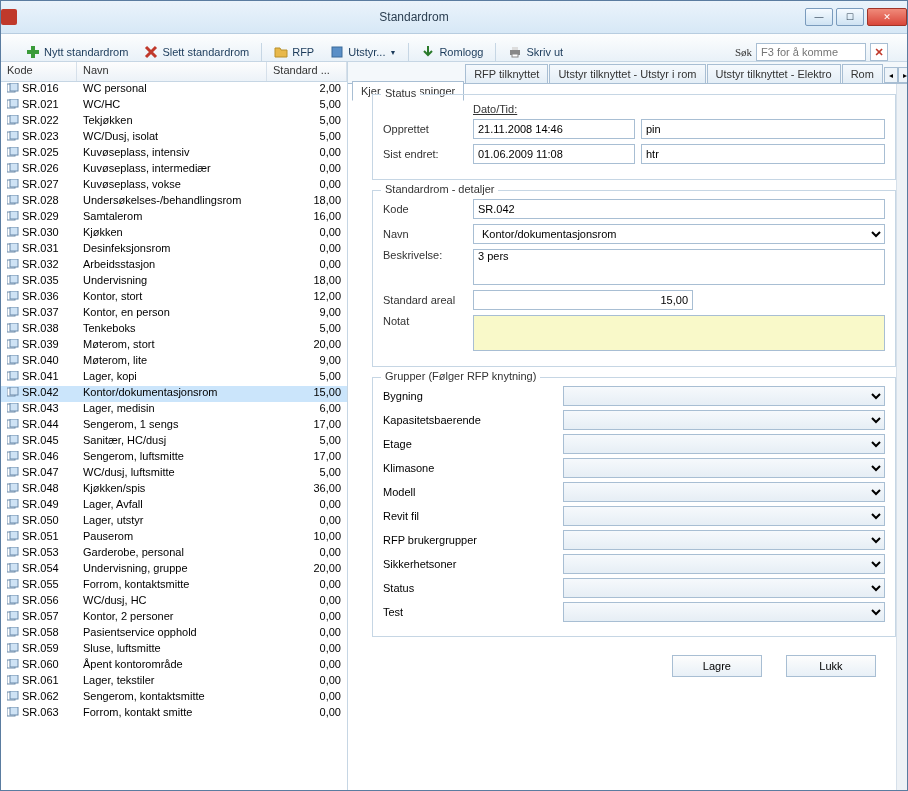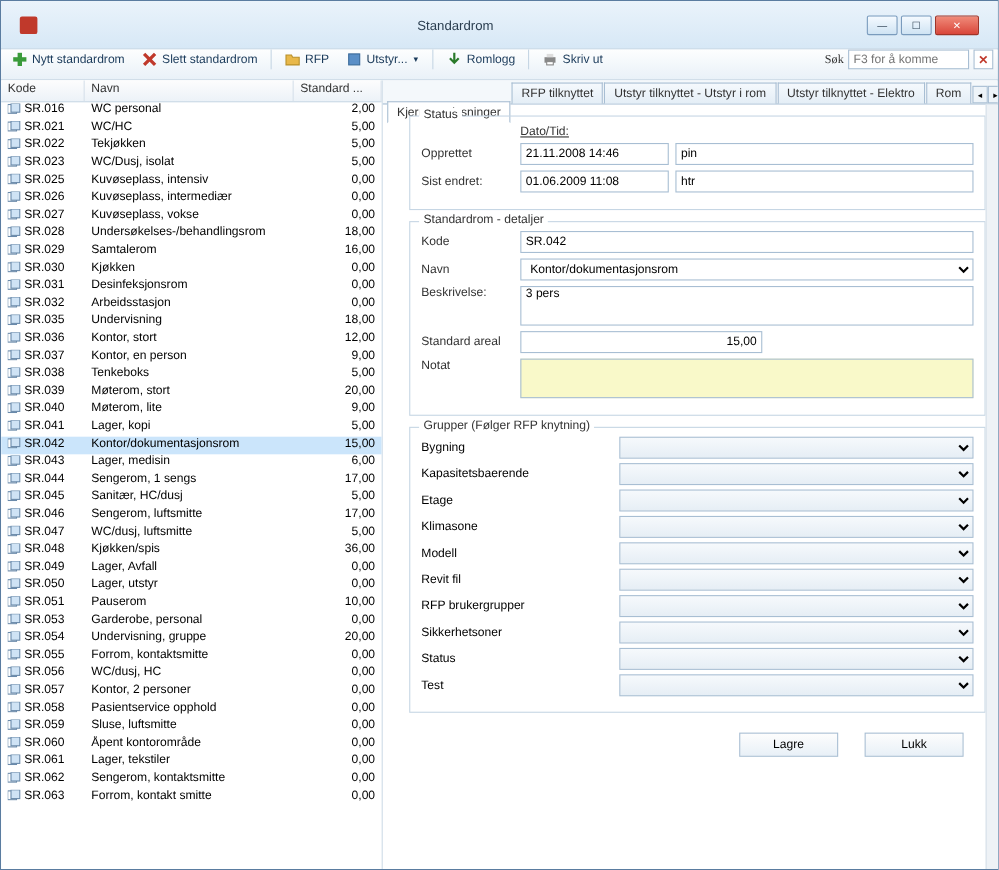--- a/index.html
+++ b/index.html
@@ -1,27 +1,27 @@
 <!DOCTYPE html>
 <html><head>
 <meta charset="utf-8">
 <style>
 * { box-sizing: border-box; margin: 0; padding: 0; }
 body { font-family: "Segoe UI", Tahoma, sans-serif; font-size: 11px; background: #d4e7f7; width: 908px; height: 791px; overflow: hidden; }
 
 .window { width: 908px; height: 791px; background: #fff; border: 1px solid #5a7ca0; display: flex; flex-direction: column; }
 
-.titlebar { height: 44px; background: linear-gradient(#eaf3fb, #d7e8f6); display: flex; align-items: center; padding: 0 17px; border-bottom: 1px solid #b8cde0; }
+.titlebar { height: 33px; background: linear-gradient(#eaf3fb, #d7e8f6); display: flex; align-items: center; padding: 0 0; border-bottom: 1px solid #b8cde0; }
 .titlebar .app-icon { width: 16px; height: 16px; background: #c0392b; border-radius: 2px; margin-right: 6px; }
 .titlebar .title { flex: 1; text-align: center; color: #2b3e50; font-size: 12px; }
 .titlebar .win-btns { display: flex; gap: 3px; }
 .titlebar .win-btn { width: 28px; height: 18px; border: 1px solid #7a9bbd; border-radius: 2px; background: linear-gradient(#f5faff,#cfe3f3); display: flex; align-items: center; justify-content: center; font-size: 9px; color: #2b3e50; cursor: pointer; }
 .titlebar .win-btn.close { background: linear-gradient(#f08b7a,#d9463a); color: #fff; border-color: #a03428; width: 40px; }
 
-.toolbar { height: 28px; background: linear-gradient(#fdfefe,#e9f1f8); border-bottom: 1px solid #c6d6e4; display: flex; align-items: flex-start; padding: 0 4px; gap: 4px; }
+.toolbar { height: 28px; background: linear-gradient(#fdfefe,#e9f1f8); border-bottom: 1px solid #c6d6e4; display: flex; align-items: flex-end; padding: 0 19px; gap: 4px; }
 .tool-btn { display: flex; align-items: center; gap: 4px; padding: 2px 6px; border-radius: 2px; cursor: pointer; color: #1a3a5a; }
 .tool-icon { width: 14px; height: 14px; display: inline-block; }
 .sep { width: 1px; height: 18px; background: #c6d6e4; margin: 0 2px; }
 .search-area { margin-left: auto; display: flex; align-items: center; gap: 4px; }
 .search-area label { color: #333; font-family: Liberation Serif, serif; }
 .search-area input { width: 110px; height: 18px; border: 1px solid #a8bed3; padding: 0 4px; font-size: 11px; color: #888; }
 .clear-btn { width: 18px; height: 18px; border: 1px solid #a8bed3; background: #fff; color: #c0392b; font-weight: bold; display: flex; align-items: center; justify-content: center; cursor: pointer; }
 
 .content { flex: 1; display: flex; overflow: hidden; }
 
@@ -48,21 +48,21 @@
 .tab-nav span { width: 14px; height: 16px; border: 1px solid #a8bed3; background: #eef4f9; display: flex; align-items: center; justify-content: center; cursor: pointer; font-size: 8px; }
 
 .form-area { flex: 1; padding: 10px 16px 10px 24px; overflow-y: auto; background: #fff; }
 .fieldset { border: 1px solid #c6d6e4; margin-bottom: 10px; padding: 8px 10px 10px 10px; position: relative; }
 .fieldset .legend { position: absolute; top: -8px; left: 8px; background: #fff; padding: 0 4px; color: #333; }
 .form-row { display: flex; align-items: center; margin-bottom: 5px; }
 .form-row label { width: 90px; color: #333; }
 .form-row .inp { border: 1px solid #a8bed3; height: 20px; padding: 0 4px; font-size: 11px; background: #fff; }
 .dato-header { text-decoration: underline; margin-left: 90px; margin-bottom: 4px; color: #333; }
 .two-inp { display: flex; gap: 6px; }
-.two-inp .inp:first-child { width: 135px; }
+.two-inp .inp:first-child { width: 162px; }
 .two-inp .inp:last-child { flex: 1; }
 
 .details .inp.full { flex: 1; }
 .details select.inp { flex: 1; }
 .details textarea.inp { flex: 1; height: 36px; resize: none; font-family: inherit; }
 .details .area-inp { width: 220px; text-align: right; }
 .details .notat { background: #f9f9c9; }
 
 .groups .grp-row { display: flex; align-items: center; margin-bottom: 4px; }
 .groups .grp-row label { width: 180px; }

